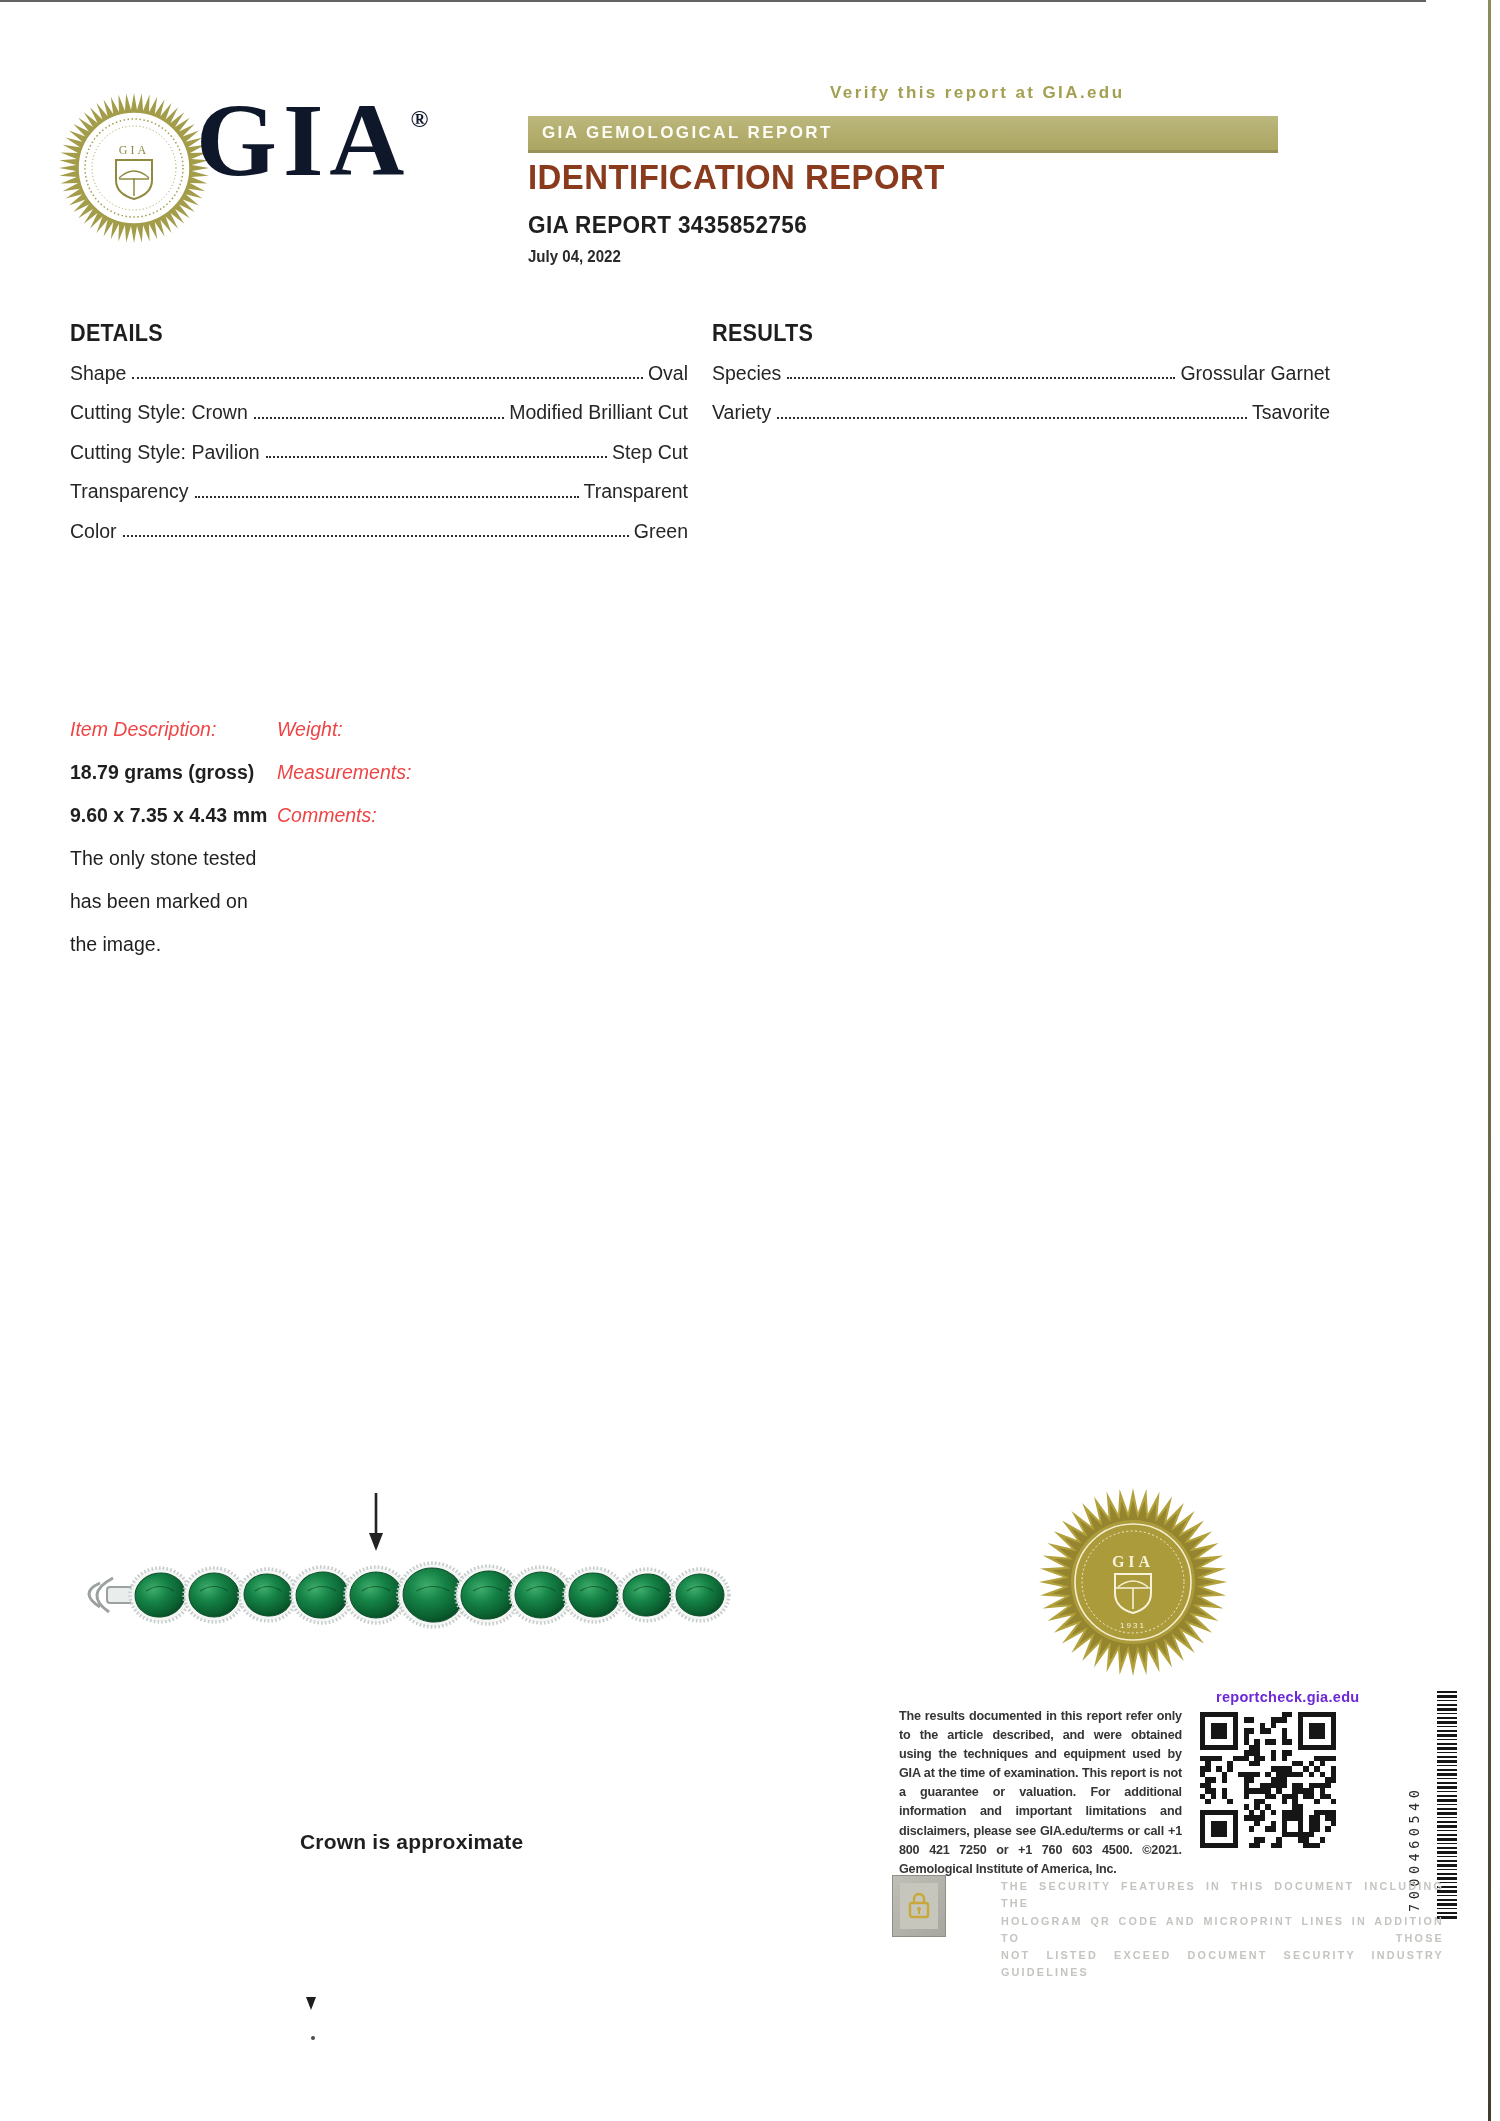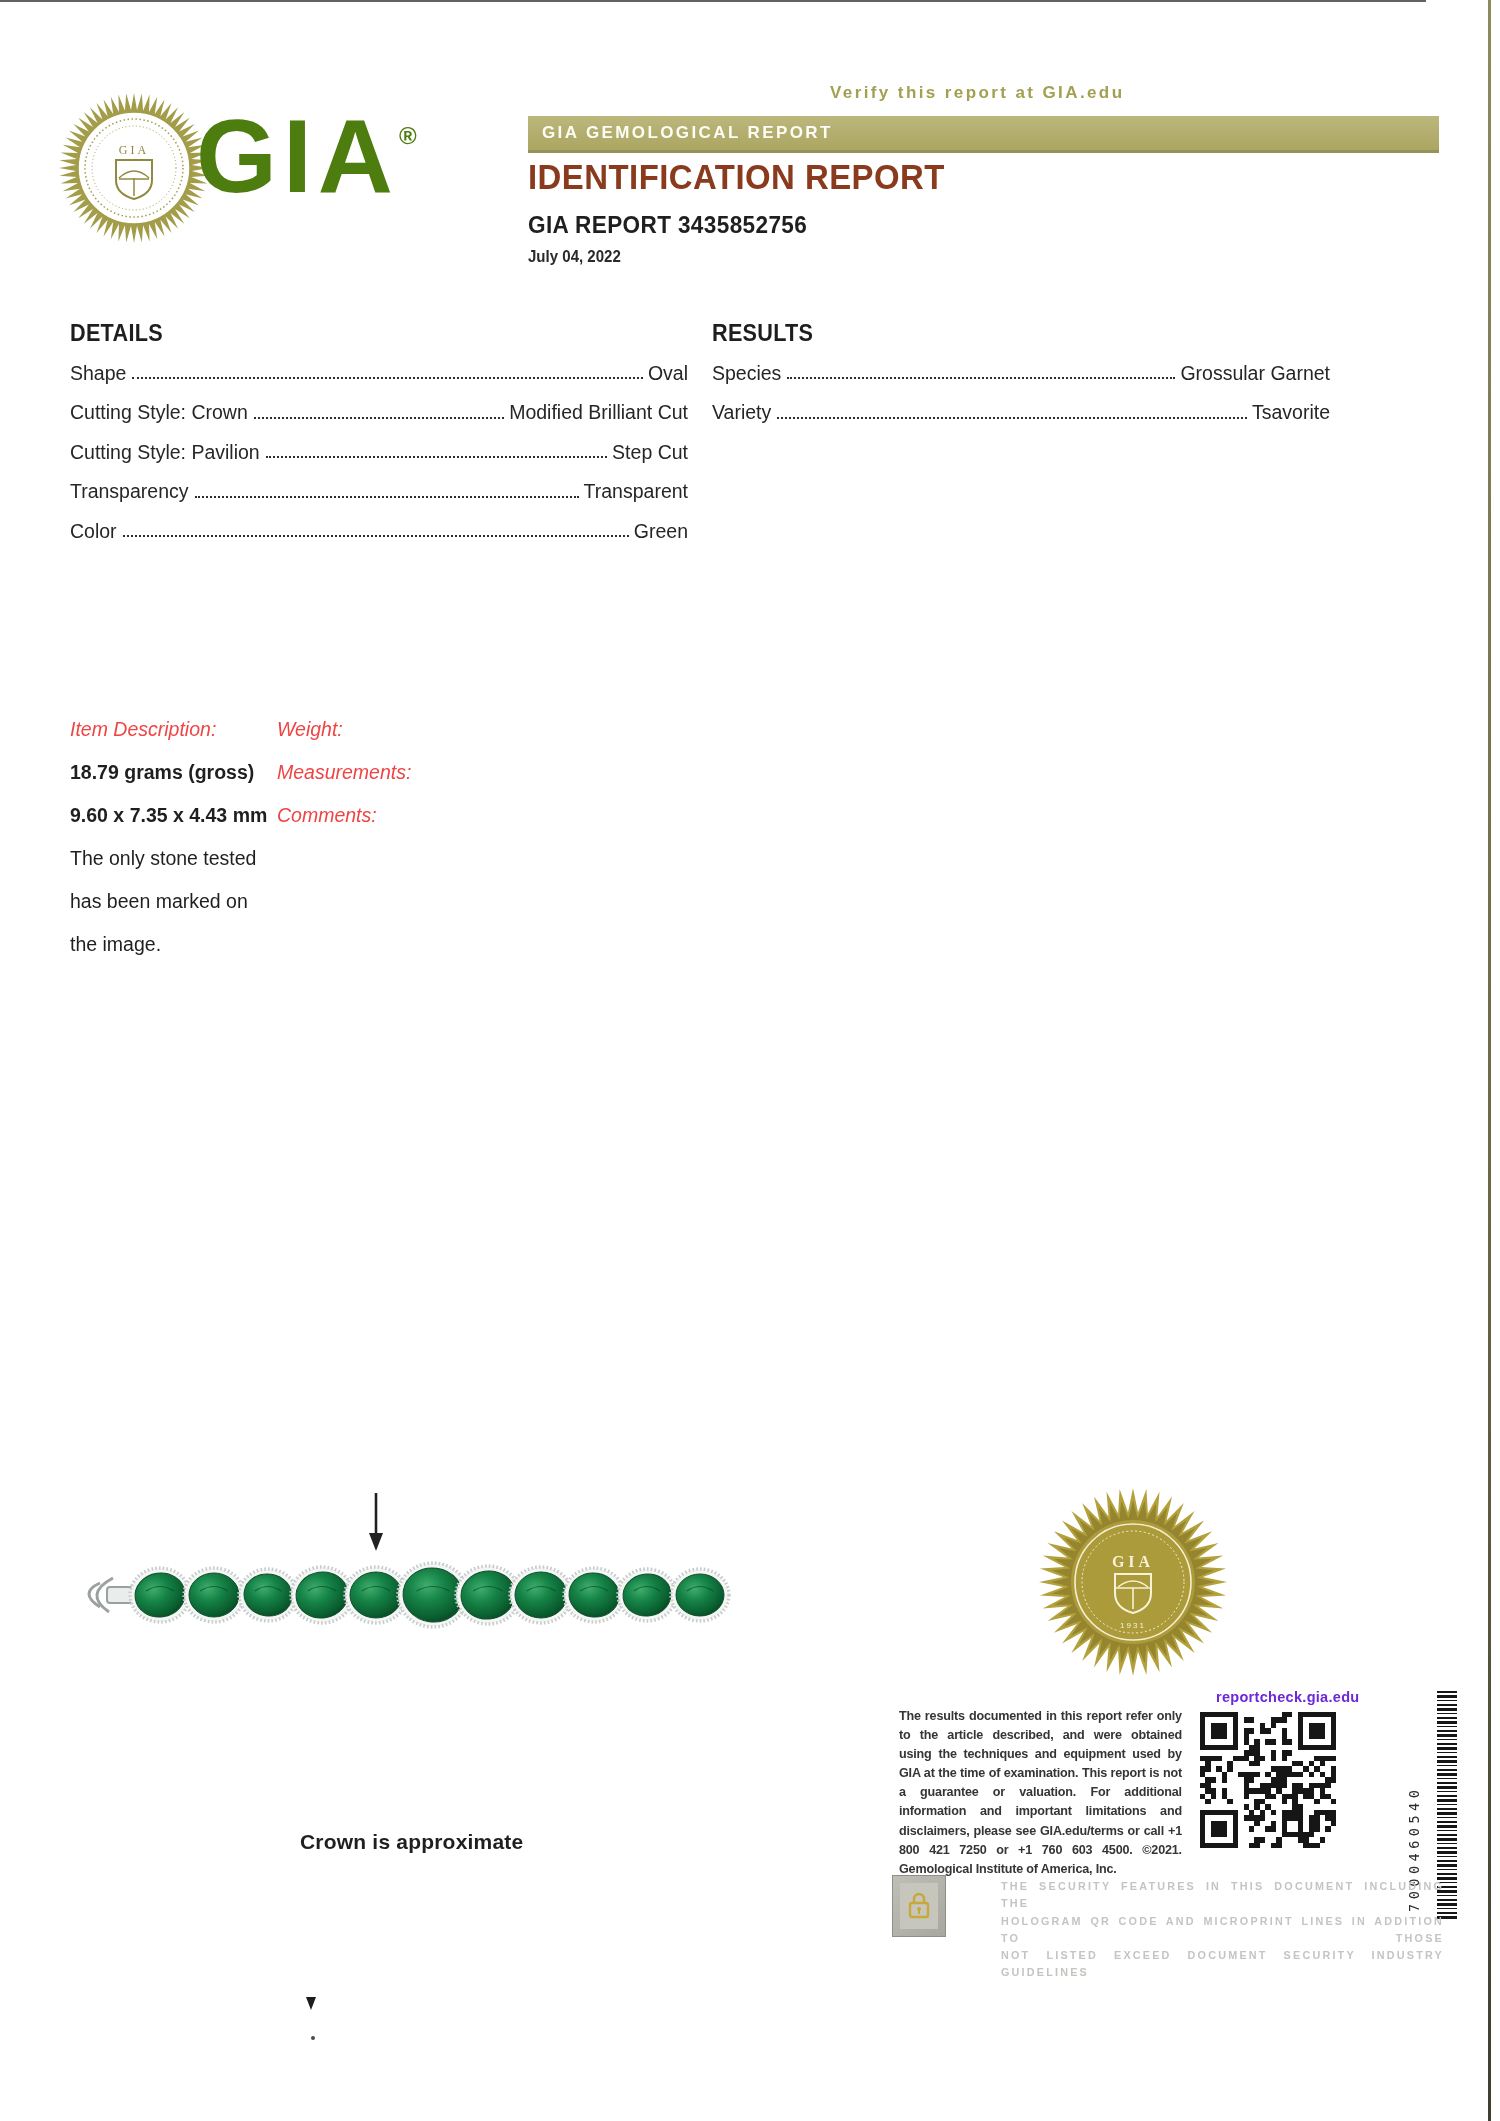--- a/index.html
+++ b/index.html
@@ -12,24 +12,24 @@
   .top-scan-line{left:0;top:0;width:1426px;height:2px;background:#474747;opacity:.85;}
   .right-edge-line{left:1488px;top:0;width:3px;height:2121px;
     background:linear-gradient(to bottom,#8d8a5e,#6b6947 55%,#3f3e30);}
   .tri-mark{left:306px;top:1997px;width:10px;height:13px;background:#1d1d1d;
     clip-path:polygon(0 0,100% 0,50% 100%);}
   .dot-mark{left:311px;top:2036px;width:4px;height:4px;border-radius:50%;background:#4c4c4c;}
 
   
   .verify{left:830px;top:83px;font-size:17px;letter-spacing:2.4px;color:#a3a051;font-weight:700;}
   .logo-seal{left:58px;top:92px;}
-  .logo-word{left:196px;top:104px;font-family:Liberation Sans, sans-serif;font-size:104px;
-    font-weight:600;letter-spacing:6px;color:#4d7c0f;line-height:1;}
+  .logo-word{left:196px;top:88px;font-family:Liberation Serif, serif;font-size:104px;
+    font-weight:600;letter-spacing:6px;color:#0f172a;line-height:1;}
   .logo-reg{font-size:24px;vertical-align:48px;letter-spacing:0;}
-  .banner{left:528px;top:116px;width:911px;height:37px;
+  .banner{left:528px;top:116px;width:750px;height:37px;
     background:linear-gradient(to bottom,#bcb77c,#aba661);border-bottom:3px solid#97925a;
     display:flex;align-items:center;box-sizing:border-box;padding-left:14px;}
   .banner-text{color:#fdfdf6;font-size:17px;font-weight:700;letter-spacing:2.4px;}
   .title{left:528px;top:157px;font-size:35px;font-weight:700;color:#8a3a1d;letter-spacing:.5px;}
   .report-no{left:528px;top:211px;font-size:24px;font-weight:700;color:#1f1f1f;letter-spacing:.4px;}
   .date{left:528px;top:248px;font-size:16px;font-weight:700;color:#2a2a2a;}
 
   
   .spec{width:618px;}
   .spec h2{margin:0 0 16px 0;font-size:23px;font-weight:700;letter-spacing:.3px;color:#1e1e1e;}

